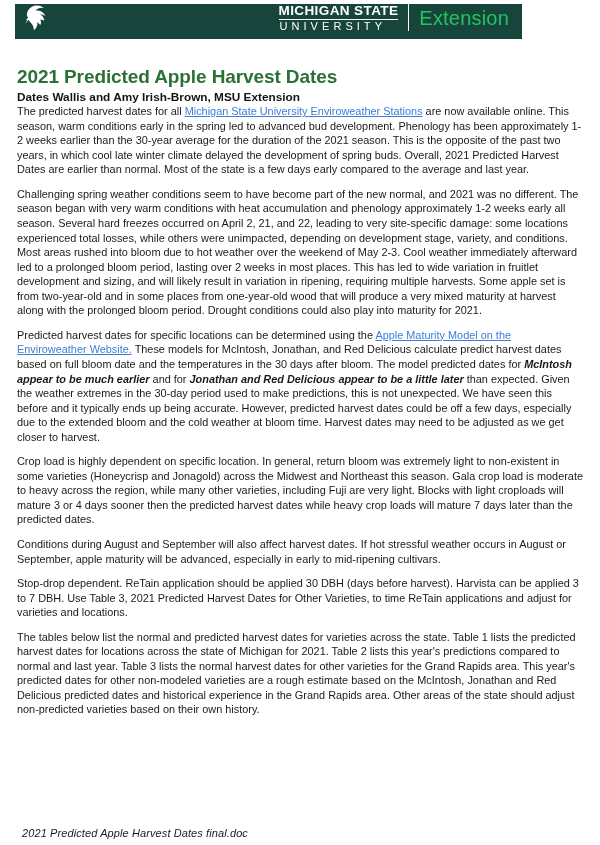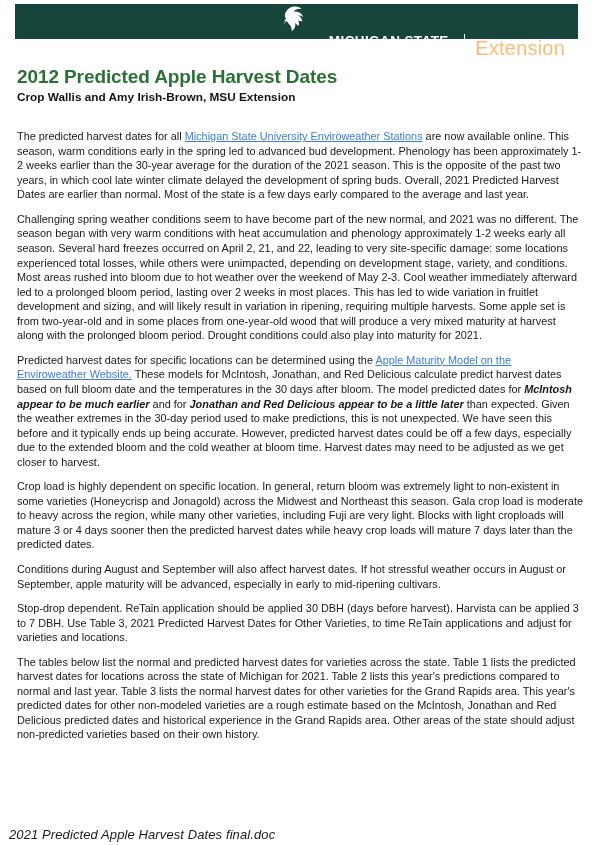--- a/index.html
+++ b/index.html
@@ -9,66 +9,65 @@
     font-family: "Liberation Sans", sans-serif;
     color: #1a1a1a;
     position: relative;
     overflow: hidden;
   }
 
   
   .msu-bar {
     position: absolute;
     top: 4px; left: 15px;
-    width: 563px; height: 35px;
+    width: 507px; height: 35px;
     background: #18453B;
     display: flex;
     align-items: center;
     box-sizing: border-box;
     padding: 0 13px 8px 5px;
-    flex-direction: column;
   }
   .helmet { display: flex; align-items: center; }
   .brand { margin-left: auto; display: flex; align-items: center; }
   .brand-text { display: flex; flex-direction: column; align-items: stretch; }
   .brand-top {
     color: #fff; font-weight: bold; font-size: 13.5px; line-height: 14px;
     letter-spacing: 0.4px; white-space: nowrap;
     border-bottom: 1.8px solid #fff; padding-bottom: 1.5px;
   }
   .brand-bottom {
-    color: #fff; font-size: 14px; line-height: 9px; margin-top: 2px;
-    letter-spacing: 4.05px; white-space: nowrap; text-indent: 1px; text-decoration: underline;
+    color: #fff; font-size: 11px; line-height: 9px; margin-top: 2px;
+    letter-spacing: 4.05px; white-space: nowrap; text-indent: 1px;
   }
   .brand-divider { width: 1px; height: 27px; background: #ffffff; margin: 0 10px; }
-  .brand-ext { color: #fdba74; font-size: 20px; line-height: 20px; font-weight: 400; letter-spacing: 0.2px; }
+  .brand-ext { color: #22c55e; font-size: 20px; line-height: 20px; font-weight: 400; letter-spacing: 0.2px; }
 
   
   .doc { position: absolute; left: 17px; top: 66px; width: 566px; }
   h1.doc-title {
     margin: 0; font-size: 19px; line-height: 22px;
     font-weight: bold; color: #2B7034; letter-spacing: -0.1px;
   }
   .byline { margin-top: 2px; font-size: 11.8px; line-height: 14.2px; font-weight: bold; color: #141414; }
 
-  #article-body { margin-top: 25px; }
+  #article-body { }
   #article-body p {
     margin: 0 0 10px 0;
     font-size: 10.9px;
     line-height: 14.55px;
     color: #1a1a1a;
   }
   .b { font-weight: normal; }
   .bi { font-weight: bold; font-style: italic; }
   a.link { color: #3C7DD8; text-decoration: underline; cursor: pointer; }
 
   
   .doc-footer {
-    position: absolute; left: 9px; top: 827px;
-    font-size: 13px; font-style: italic; color: #1b1b1b;
+    position: absolute; left: 22px; top: 827px;
+    font-size: 11px; font-style: italic; color: #1b1b1b;
     letter-spacing: 0.1px;
   }
 </style>
 </head>
 <body>
 
 <div class="page">
 
   <header class="msu-bar">
     <span class="helmet">
@@ -96,23 +95,23 @@
       <div class="brand-text">
         <div class="brand-top">MICHIGAN STATE</div>
         <div class="brand-bottom">UNIVERSITY</div>
       </div>
       <div class="brand-divider"></div>
       <div class="brand-ext">Extension</div>
     </div>
   </header>
 
   <main class="doc">
-    <h1 class="doc-title">2012 Predicted Apple Harvest Dates</h1>
+    <h1 class="doc-title">2021 Predicted Apple Harvest Dates</h1>
     <div class="byline">
-      <div>Crop Wallis and Amy Irish-Brown, MSU Extension</div>
+      <div>Dates Wallis and Amy Irish-Brown, MSU Extension</div>
     </div>
     <div id="article-body">
         <p><span>The predicted harvest dates for all </span><a class="link">Michigan State University Enviroweather Stations</a><span> are now available online. This season, warm conditions early in the spring led to advanced bud development. Phenology has been approximately 1-2 weeks earlier than the 30-year average for the duration of the 2021 season. This is the opposite of the past two years, in which cool late winter climate delayed the development of spring buds. Overall, 2021 Predicted Harvest Dates are earlier than normal. Most of the state is a few days early compared to the average and last year.</span></p>
         <p><span class="b">Challenging spring weather conditions</span><span> seem to have become part of the new normal, and 2021 was no different. The season began with very warm conditions with heat accumulation and phenology approximately 1-2 weeks early all season. Several hard freezes occurred on April 2, 21, and 22, leading to very site-specific damage: some locations experienced total losses, while others were unimpacted, depending on development stage, variety, and conditions. Most areas rushed into bloom due to hot weather over the weekend of May 2-3. Cool weather immediately afterward led to a prolonged bloom period, lasting over 2 weeks in most places. This has led to wide variation in fruitlet development and sizing, and will likely result in variation in ripening, requiring multiple harvests. Some apple set is from two-year-old and in some places from one-year-old wood that will produce a very mixed maturity at harvest along with the prolonged bloom period. Drought conditions could also play into maturity for 2021.</span></p>
         <p><span class="b">Predicted harvest dates</span><span> for specific locations can be determined using the </span><a class="link">Apple Maturity Model on the Enviroweather Website.</a><span> These models for McIntosh, Jonathan, and Red Delicious calculate predict harvest dates based on full bloom date and the temperatures in the 30 days after bloom. The model predicted dates for </span><span class="bi">McIntosh appear to be much earlier</span><span> and for </span><span class="bi">Jonathan and Red Delicious appear to be a little later</span><span> than expected. Given the weather extremes in the 30-day period used to make predictions, this is not unexpected. We have seen this before and it typically ends up being accurate. However, predicted harvest dates could be off a few days, especially due to the extended bloom and the cold weather at bloom time. Harvest dates may need to be adjusted as we get closer to harvest.</span></p>
         <p><span class="b">Crop load</span><span> is highly dependent on specific location. In general, return bloom was extremely light to non-existent in some varieties (Honeycrisp and Jonagold) across the Midwest and Northeast this season. Gala crop load is moderate to heavy across the region, while many other varieties, including Fuji are very light. Blocks with light croploads will mature 3 or 4 days sooner then the predicted harvest dates while heavy crop loads will mature 7 days later than the predicted dates.</span></p>
         <p><span class="b">Conditions during August and September</span><span> will also affect harvest dates. If hot stressful weather occurs in August or September, apple maturity will be advanced, especially in early to mid-ripening cultivars.</span></p>
         <p><span class="b">Stop-drop dependent.</span><span> ReTain application should be applied 30 DBH (days before harvest). Harvista can be applied 3 to 7 DBH. Use Table 3, 2021 Predicted Harvest Dates for Other Varieties, to time ReTain applications and adjust for varieties and locations.</span></p>
         <p><span class="b">The tables below</span><span> list the normal and predicted harvest dates for varieties across the state. Table 1 lists the predicted harvest dates for locations across the state of Michigan for 2021. Table 2 lists this year's predictions compared to normal and last year. Table 3 lists the normal harvest dates for other varieties for the Grand Rapids area. This year's predicted dates for other non-modeled varieties are a rough estimate based on the McIntosh, Jonathan and Red Delicious predicted dates and historical experience in the Grand Rapids area. Other areas of the state should adjust non-predicted varieties based on their own history.</span></p>
       </div>

